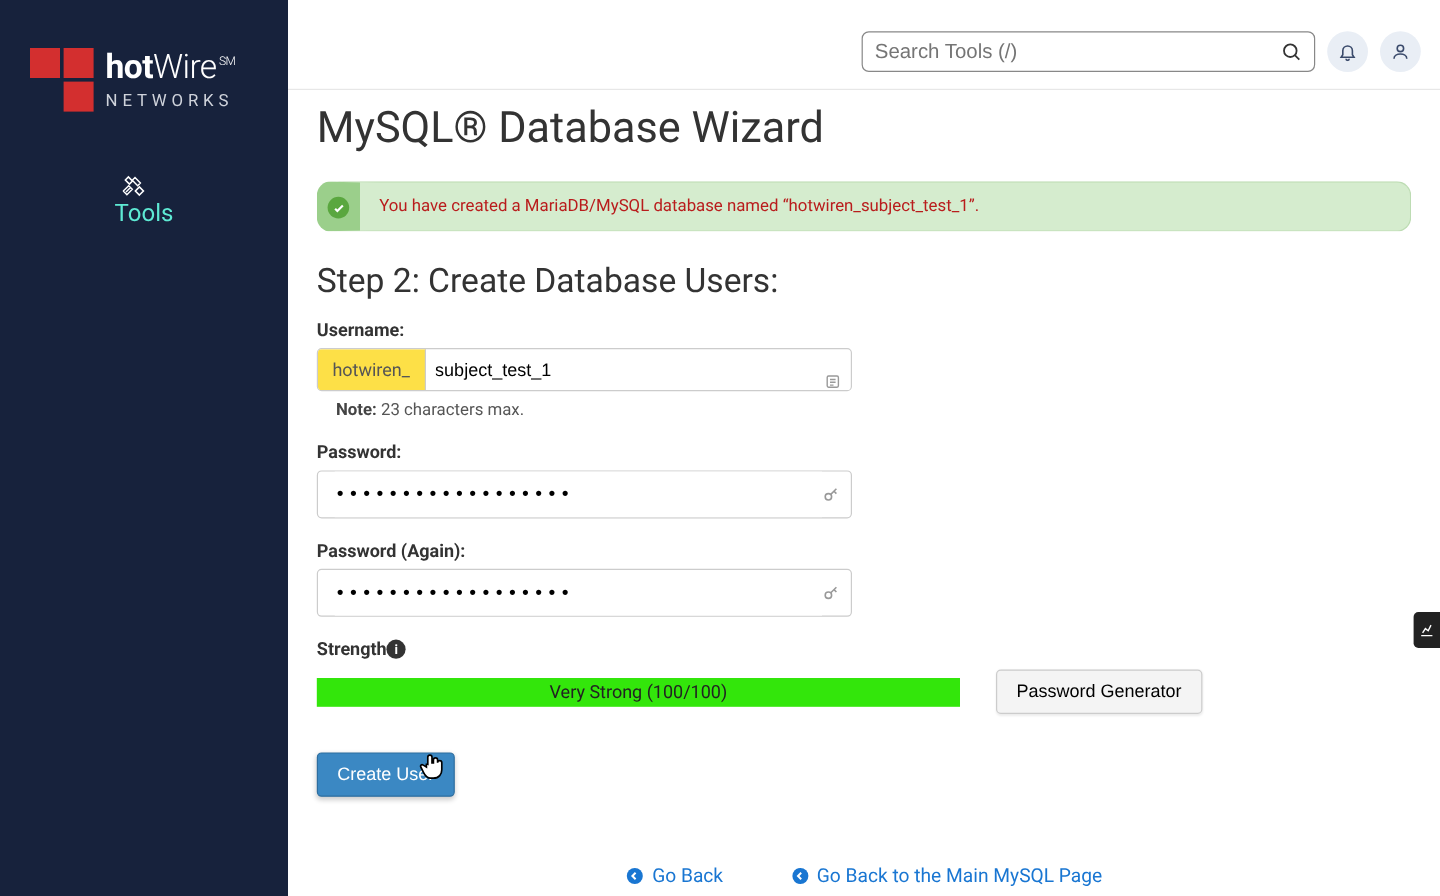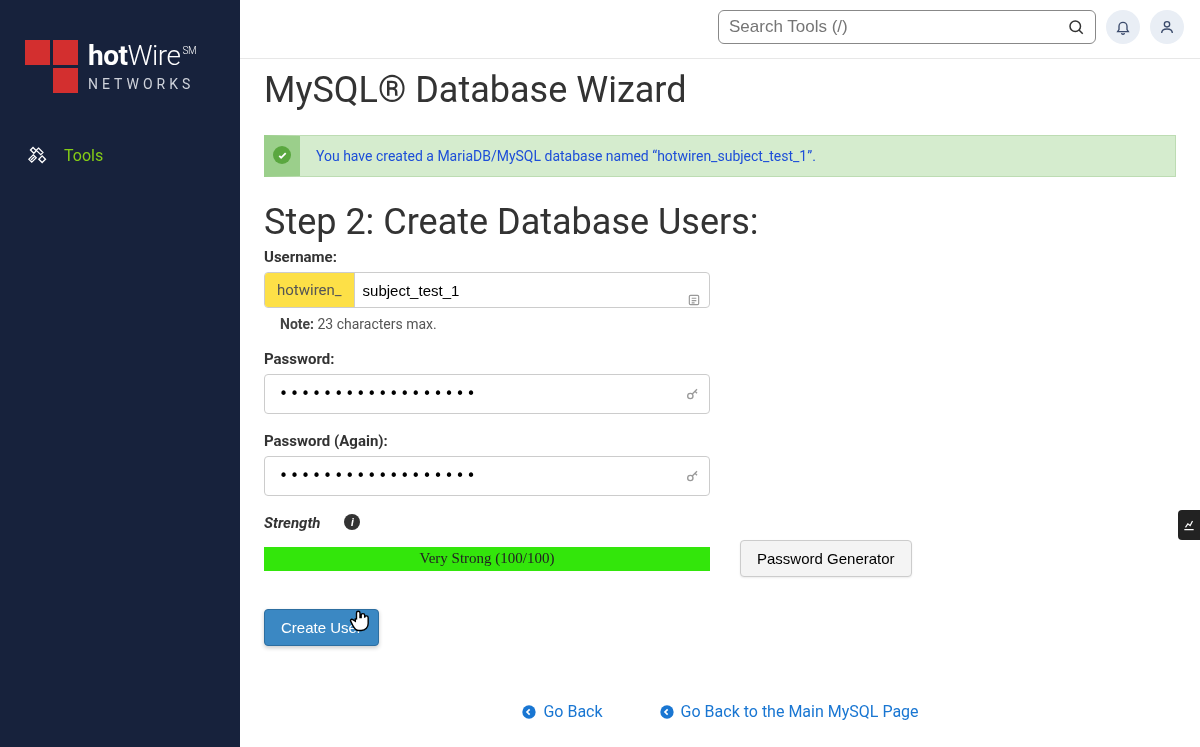--- a/index.html
+++ b/index.html
@@ -8,46 +8,46 @@
     .sidebar { width: 240px; background: #17223c; color: #fff; flex-shrink: 0; padding-top: 20px; }
     .logo { padding: 20px 25px 40px; }
     .logo-row1 { display: flex; align-items: center; }
     .logo-squares { display: grid; grid-template-columns: 25px 25px; grid-template-rows: 25px 25px; gap: 3px; margin-right: 10px; }
     .sq { background: #d32f2f; }
     .sq:nth-child(3) { background: transparent; }
     .logo-text { font-size: 28px; font-weight: 300; letter-spacing: -0.5px; line-height: 1; }
     .logo-text b { font-weight: 700; }
     .logo-sm { font-size: 10px; vertical-align: super; margin-left: 2px; }
     .logo-sub { font-size: 14px; letter-spacing: 4px; color: #cfd3db; text-align: right; margin-top: 6px; padding-right: 2px;}
-    .sidenav-item { display: flex; align-items: center; padding: 12px 28px; color: #84cc16; font-size: 16px; cursor: pointer; }
+    .sidenav-item { display: flex; align-items: center; padding: 12px 28px; color: #5eead4; font-size: 20px; cursor: pointer; flex-direction: column; }
     .sidenav-item svg { margin-right: 16px; }
     .main { flex: 1; display: flex; flex-direction: column; overflow: auto; position: relative; }
-    .topbar { display: flex; align-items: flex-end; justify-content: flex-end; padding: 10px 16px 14px; border-bottom: 1px solid #e7e7e7; gap: 10px; }
+    .topbar { display: flex; align-items: flex-end; justify-content: flex-end; padding: 10px 16px 14px; border-bottom: 1px solid #e7e7e7; gap: 10px; margin-top: 16px; }
     .search { width: 378px; display:flex; align-items:center; border: 1px solid #888; border-radius: 6px; padding: 6px 10px; }
     .search input { flex:1; border:none; outline:none; font-size: 17px; background:transparent; }
     .search svg { flex-shrink:0; }
     .iconbtn { width: 34px; height: 34px; border-radius: 50%; background: #e9eef5; display:flex; align-items:center; justify-content:center; cursor:pointer;}
     .content { padding: 10px 24px 40px; }
     h1 { font-size: 36px; font-weight: 400; color: #333; margin: 0 0 24px; }
-    .alert { display:flex; align-items:flex-end; background:#d5ecce; border:1px solid #bddcb3; border-left: 36px solid #9bcf8b; border-radius: 0; padding: 12px 16px; margin-bottom: 24px; position:relative; color:#1d4ed8; }
+    .alert { display:flex; align-items:flex-start; background:#d5ecce; border:1px solid #bddcb3; border-left: 36px solid #9bcf8b; border-radius: 12px; padding: 12px 16px; margin-bottom: 24px; position:relative; color:#b91c1c; }
     .alert-check { position:absolute; left:-27px; width:18px; height:18px; border-radius:50%; background:#5aa73f; display:flex; align-items:center; justify-content:center; color:#fff; }
-    h2 { font-size: 36px; font-weight: 400; margin-bottom: 5px; }
+    h2 { font-size: 28px; font-weight: 400; margin-bottom: 16px; }
     .field-label { font-weight: 700; font-size: 15px; margin-bottom: 6px; display:block; }
     .inputgroup { display:flex; width: 446px; border:1px solid #ccc; border-radius:4px; overflow:hidden; }
     .prefix { background:#fde047; border-right:1px solid #ccc; padding: 8px 12px; font-size:15px; color:#555; }
     .inputwrap { flex:1; display:flex; align-items:flex-end; padding: 0 8px 0 8px; }
     .inputwrap input { flex:1; border:none; outline:none; font-size:15px; padding: 8px 0; }
     .note { font-size: 14px; color:#555; margin-top: 8px; padding-left: 16px; }
     .note b { color:#444; }
     .block { margin-bottom: 18px; }
     .pwinput { width: 446px; display:flex; align-items:center; border:1px solid #ccc; border-radius:4px; padding: 0 8px 0 14px; }
     .pwinput input { flex:1; border:none; outline:none; font-size:15px; padding:10px 0; letter-spacing:2px; font-family: monospace; }
-    .strength-row { display:flex; gap: 24px; font-weight:700; font-size:15px; margin-bottom: 8px; font-style: italic;}
+    .strength-row { display:flex; align-items:center; gap: 0; font-weight:700; font-size:15px; margin-bottom: 8px;}
     .strength-bar-row { display:flex; align-items:center; gap: 30px; }
-    .strength-bar { width: 446px; height: 24px; background:#33e60b; color:#222; display:flex; align-items:center; justify-content:center; font-size:15px;font-family:Liberation Serif, serif;}
+    .strength-bar { width: 536px; height: 24px; background:#33e60b; color:#222; display:flex; align-items:center; justify-content:center; font-size:15px;}
     .genbtn { background:#f4f4f4; border:1px solid #ccc; border-radius:4px; padding: 9px 16px; font-size:15px; cursor:pointer; box-shadow: 0 1px 2px rgba(0,0,0,0.08);}
     .createbtn { margin-top: 14px; background:#3b88c3; color:#fff; border:1px solid #2d6ea0; border-radius:4px; padding: 9px 16px; font-size:15px; cursor:pointer; box-shadow: 0 2px 4px rgba(0,0,0,0.2); position:relative;}
     .cursor-hand { position:absolute; left: 82px; top: 10px; pointer-events:none;}
     .backlinks { display:flex; justify-content:center; gap: 56px; margin-top: 56px; font-size:16px;}
     .backlinks a { color:#1976d2; text-decoration:none; display:flex; align-items:center; gap:6px; cursor:pointer;}
     .sidetab { position:absolute; right:0; top:510px; background:#222; color:#fff; width:22px; height:30px; border-radius:4px 0 0 4px; display:flex; align-items:center; justify-content:center; }
     .smallicon { color:#888; }
     .infocircle { width:16px; height:16px; border-radius:50%; background:#333; color:#fff; font-size:11px; font-weight:bold; display:inline-flex; align-items:center; justify-content:center;}
   </style>
 </head>

